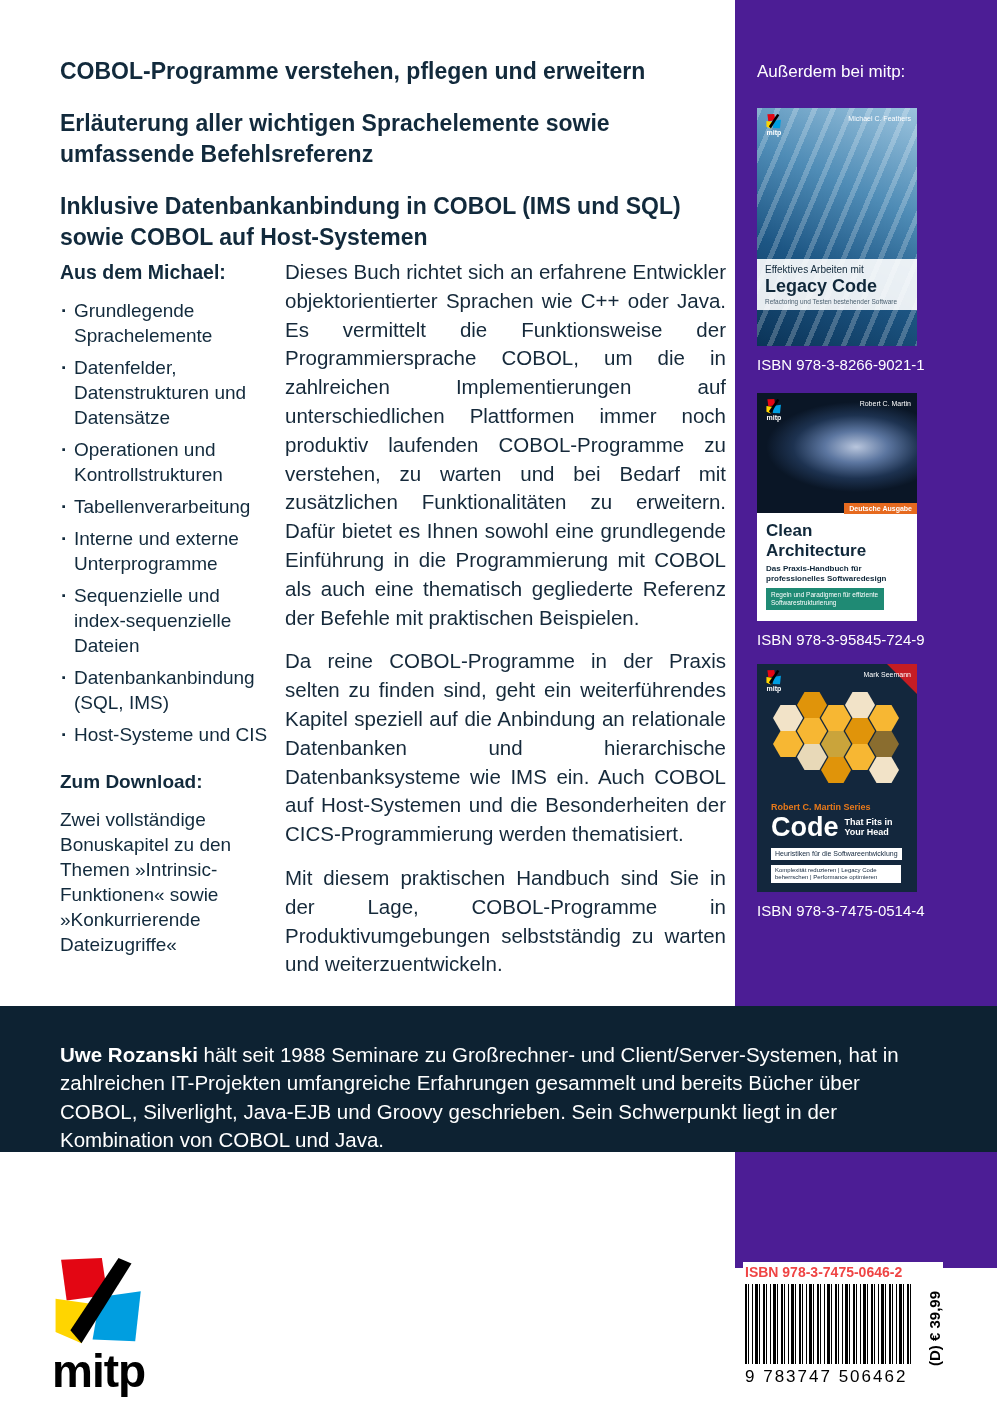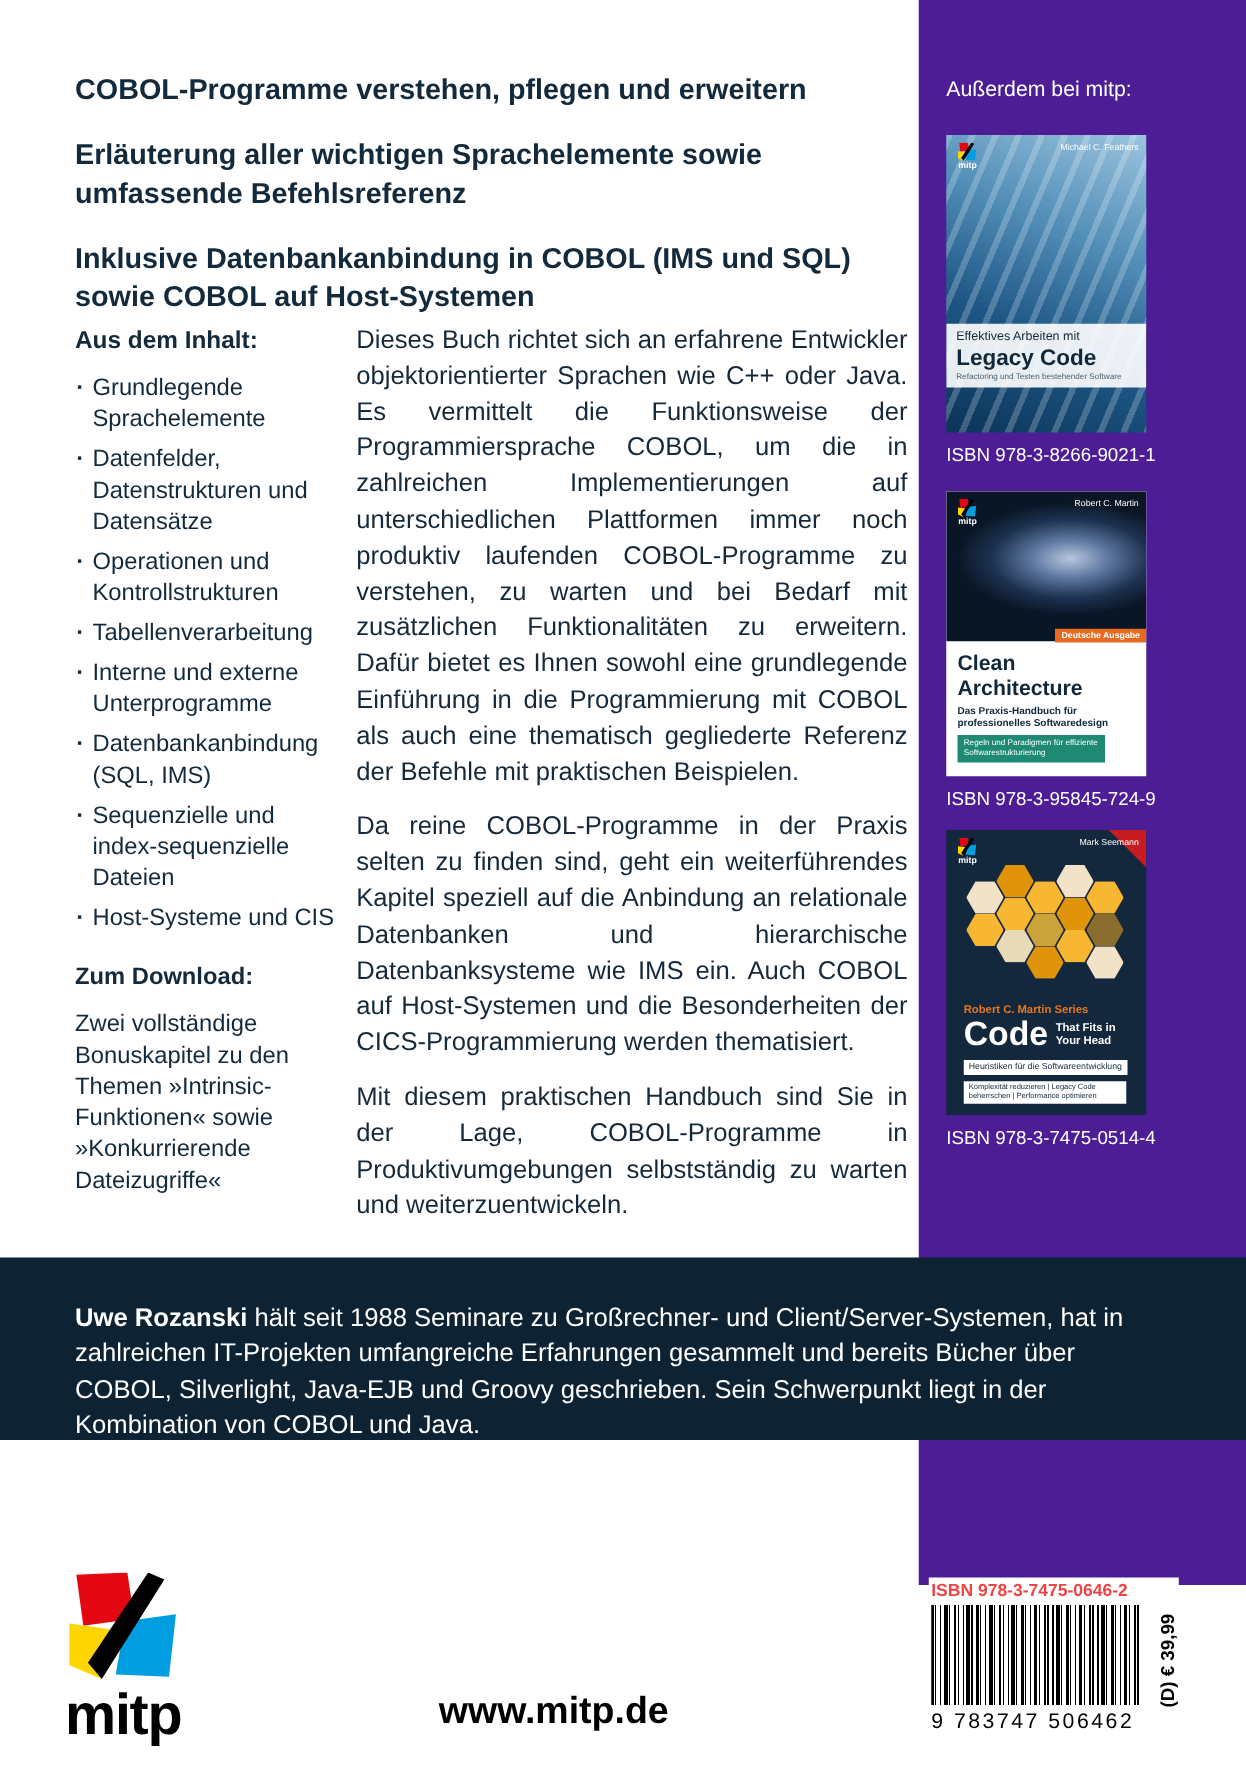--- a/index.html
+++ b/index.html
@@ -189,29 +189,29 @@
     <div class="isbn">ISBN 978-3-7475-0514-4</div>
   </div>
 
   <div class="hero">
     <p class="hl">COBOL-Programme verstehen, pflegen und erweitern</p>
     <p class="hl">Erläuterung aller wichtigen Sprachelemente sowie umfassende Befehlsreferenz</p>
     <p class="hl">Inklusive Datenbankanbindung in COBOL (IMS und SQL) sowie COBOL auf Host-Systemen</p>
   </div>
 
   <div class="toc">
-    <p class="toc-title">Aus dem Inhalt:</p>
+    <p class="toc-title">Aus dem Michael:</p>
     <ul class="toc-list">
       <li>Grundlegende Sprachelemente</li>
       <li>Datenfelder, Datenstrukturen und Datensätze</li>
       <li>Operationen und Kontrollstrukturen</li>
       <li>Tabellenverarbeitung</li>
       <li>Interne und externe Unterprogramme</li>
+      <li>Sequenzielle und index-sequenzielle Dateien</li>
       <li>Datenbankanbindung (SQL, IMS)</li>
-      <li>Sequenzielle und index-sequenzielle Dateien</li>
       <li>Host-Systeme und CIS</li>
     </ul>
     <p class="dl-title">Zum Download:</p>
     <p class="dl-text">Zwei vollständige Bonuskapitel zu den Themen »Intrinsic-Funktionen« sowie »Konkurrierende Dateizugriffe«</p>
   </div>
 
   <div class="maincol">
     <p>Dieses Buch richtet sich an erfahrene Entwickler objektorientierter Sprachen wie C++ oder Java. Es vermittelt die Funktionsweise der Programmiersprache COBOL, um die in zahlreichen Implementierungen auf unterschiedlichen Plattformen immer noch produktiv laufenden COBOL-Programme zu verstehen, zu warten und bei Bedarf mit zusätzlichen Funktionalitäten zu erweitern. Dafür bietet es Ihnen sowohl eine grundlegende Einführung in die Programmierung mit COBOL als auch eine thematisch gegliederte Referenz der Befehle mit praktischen Beispielen.</p>
     <p>Da reine COBOL-Programme in der Praxis selten zu finden sind, geht ein weiterführendes Kapitel speziell auf die Anbindung an relationale Datenbanken und hierarchische Datenbanksysteme wie IMS ein. Auch COBOL auf Host-Systemen und die Besonderheiten der CICS-Programmierung werden thematisiert.</p>
     <p>Mit diesem praktischen Handbuch sind Sie in der Lage, COBOL-Programme in Produktivumgebungen selbstständig zu warten und weiterzuentwickeln.</p>
@@ -224,21 +224,20 @@
   <div class="footer-logo">
     <svg width="96" height="88" viewBox="0 0 100 95">
       <polygon points="8,2 52,0 58,40 14,46" fill="#e30613"></polygon>
       <polygon points="2,44 44,50 30,92 2,80" fill="#ffd500"></polygon>
       <polygon points="50,42 94,36 88,90 42,88" fill="#009ee0"></polygon>
       <polygon points="70,0 84,6 30,92 18,78" fill="#000"></polygon>
     </svg>
     <div class="footer-logo-word">mitp</div>
   </div>
 
-  <div class="footer-url">www.mitp.de</div>
 
   <div class="barcode-box">
     <div class="barcode-isbn">ISBN 978-3-7475-0646-2</div>
     <div class="barcode-stripes"></div>
     <div class="barcode-digits">9 783747 506462</div>
     <div class="barcode-price">(D) € 39,99</div>
   </div>
 
 </div>
 

